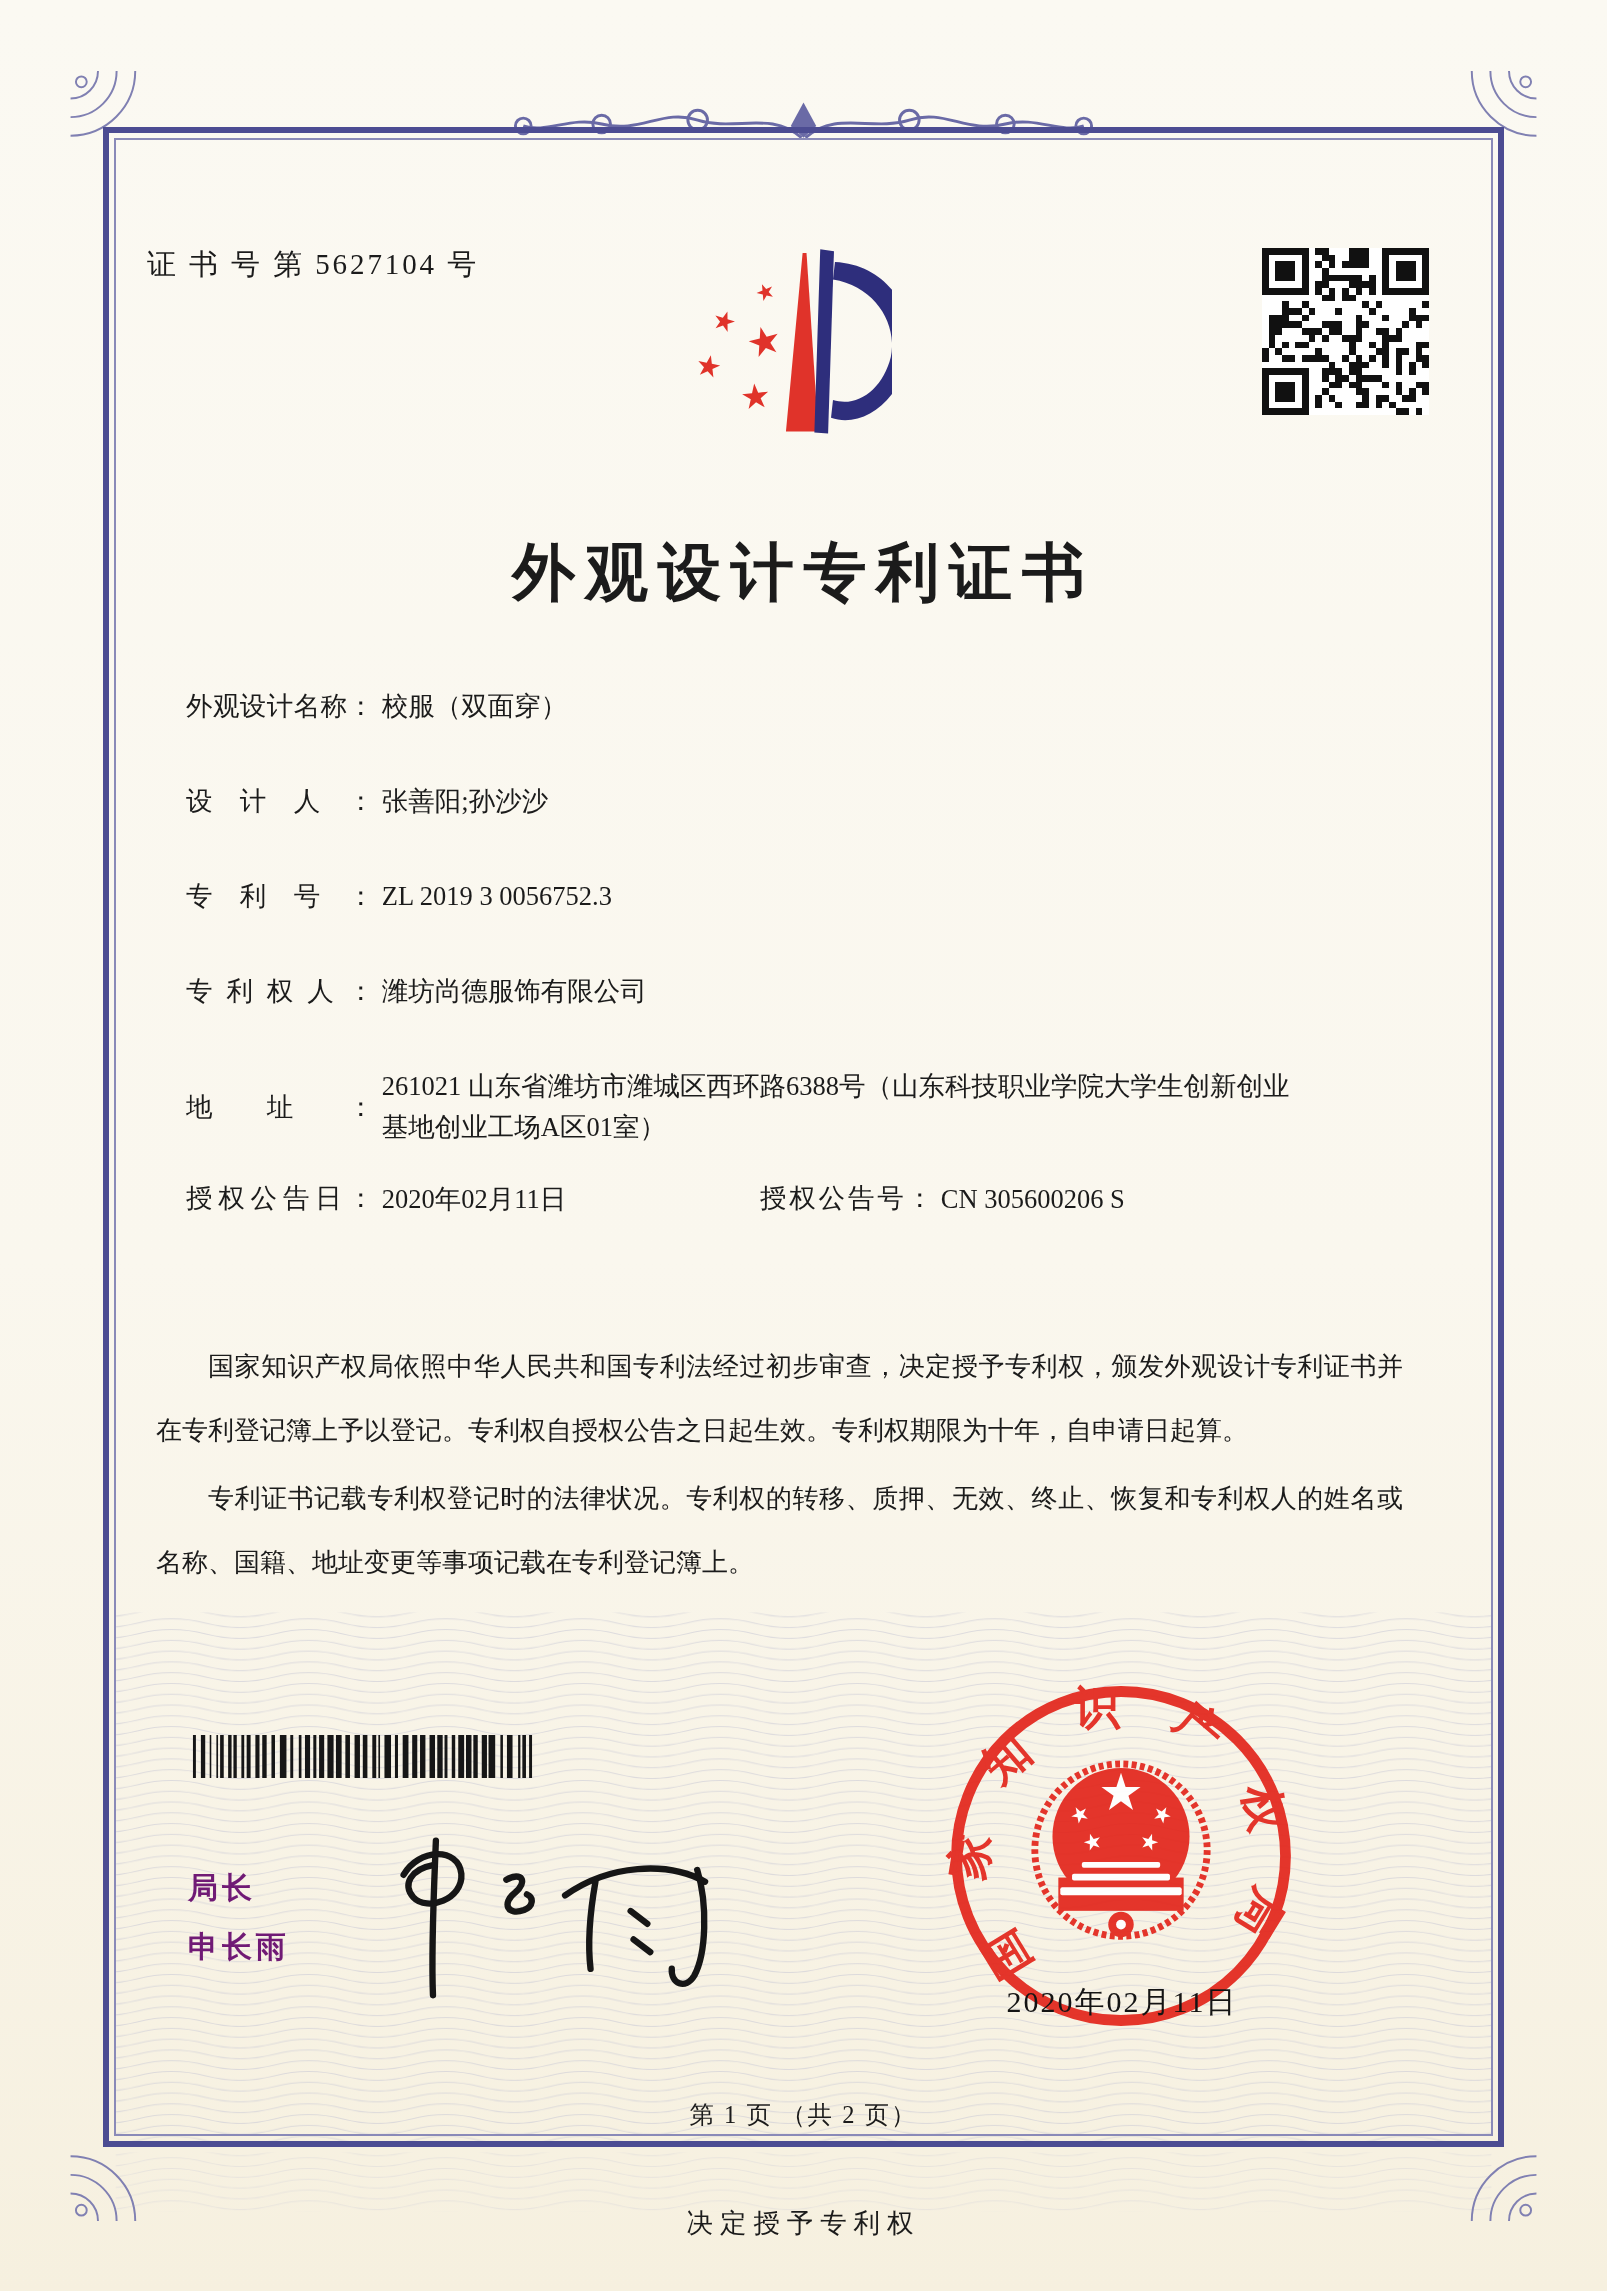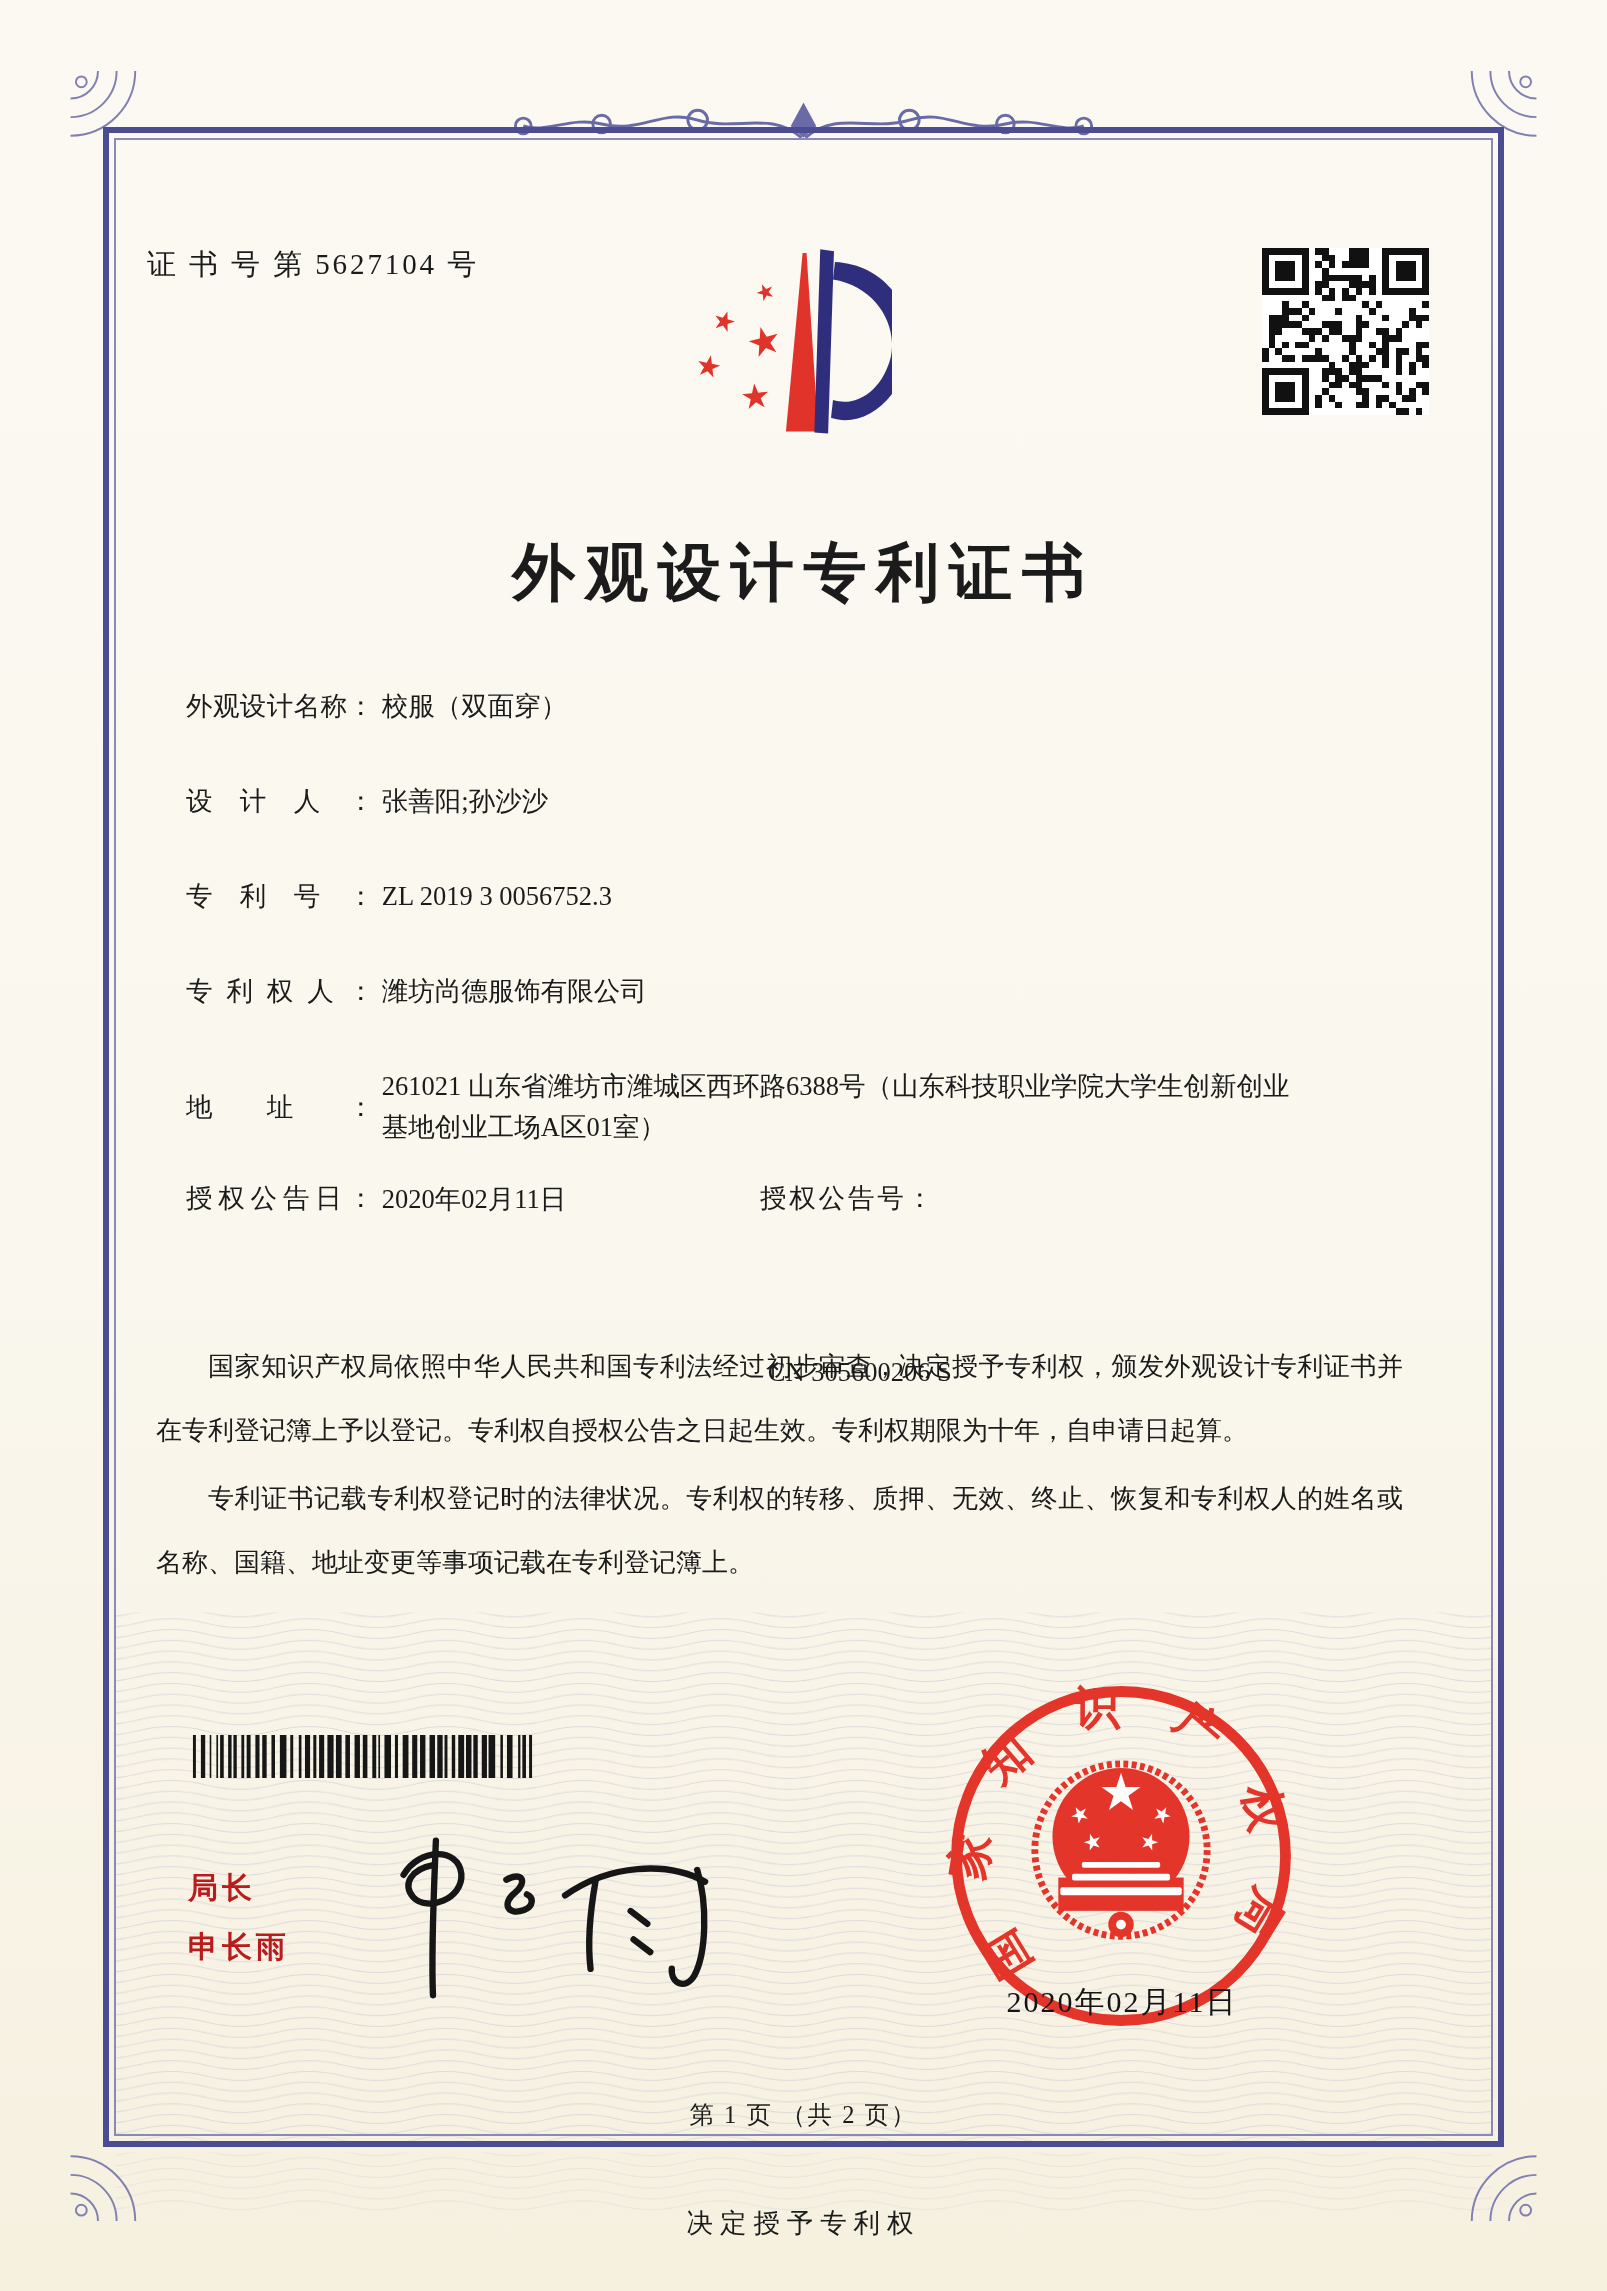--- a/index.html
+++ b/index.html
@@ -18,28 +18,28 @@
   .qr{position:absolute;left:1262px;top:248px;width:167px;height:167px;}
   .title{position:absolute;left:0;right:0;top:488px;text-align:center;font-size:63px;font-weight:700;letter-spacing:9.8px;}
 
   .fields{position:absolute;left:186px;top:686px;width:1235px;}
   .field-row{display:flex;align-items:center;font-size:26.5px;line-height:39px;margin-bottom:54px;}
   .field-label{width:188px;flex:0 0 188px;text-align:justify;text-align-last:justify;}
   .field-value{margin-left:7.8px;max-width:912px;line-height:41px;font-family:Liberation Serif, serif;}
   .row-address{margin-bottom:31px;}
   .auth-row{display:flex;font-size:26.5px;line-height:39px;}
   .auth-left{display:flex;width:574px;flex:0 0 574px;}
-  .auth-right{display:flex;flex-direction:column;}
+  .auth-right{display:flex;}
   .auth-right .field-label{width:173px;flex:0 0 173px;}
 
   .paragraphs{position:absolute;left:156px;top:1335px;width:1247px;font-size:26px;line-height:64px;text-align:justify;}
   .paragraphs p{margin:0 0 3.9px 0;text-indent:2em;}
 
   .barcode{position:absolute;left:191px;top:1735px;width:343px;height:43px;}
-  .signer{position:absolute;left:188px;top:1858px;font-family:"Liberation Sans","DejaVu Sans",sans-serif;font-weight:700;font-size:30px;letter-spacing:3.9px;line-height:59px;color:#b91c1c;}
+  .signer{position:absolute;left:188px;top:1858px;font-family:"Liberation Sans","DejaVu Sans",sans-serif;font-weight:700;font-size:30px;letter-spacing:3.9px;line-height:59px;color:#701a75;}
   .signature{position:absolute;left:374px;top:1821px;width:345px;height:184px;}
   .seal{position:absolute;left:933px;top:1668px;width:376px;height:376px;}
   .seal-date{position:absolute;left:931px;top:1982px;width:382px;text-align:center;font-size:30px;letter-spacing:2px;color:#141414;}
   .page-info{position:absolute;left:0;right:0;top:2098px;text-align:center;font-size:24.5px;letter-spacing:2px;}
   .back-note{position:absolute;left:0;right:0;top:2205px;text-align:center;font-size:26.5px;letter-spacing:6.9px;}
 </style>
 </head>
 <body>
 
 <svg class="overlay-svg" xmlns="http://www.w3.org/2000/svg" viewBox="0 0 1640 2338" width="1607" height="2292">

